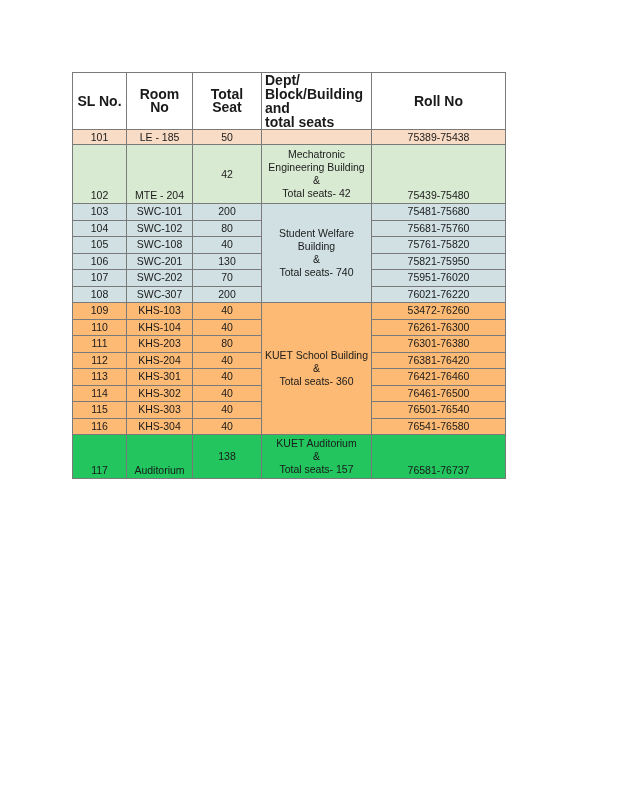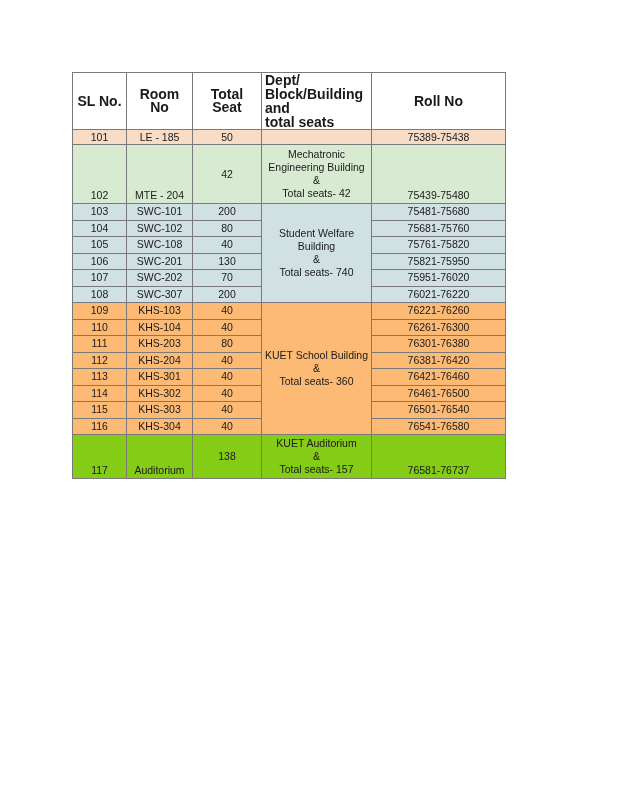--- a/index.html
+++ b/index.html
@@ -36,21 +36,21 @@
     }
     th.left-head {
       text-align: left !important;
       padding-left: 3px !important;
       line-height: 14px !important;
     }
     tr.row-le td { height: 14px; background: #f9dcc6; }
     tr.row-mte td { height: 57px; background: #d9ead3; }
     tr.row-swc td { background: #d0e0e3; height: 15.5px; }
     tr.row-khs td { background: #fdba74; height: 15.5px; }
-    tr.row-aud td { height: 42px; background: #84cc16; margin-top: 42px; }
+    tr.row-aud td { height: 42px; background: #22c55e; margin-top: 42px; }
     td.bottom { vertical-align: bottom; padding-bottom: 1px !important; }
     td.middle { vertical-align: middle; }
     .col-sl { width: 54px; }
     .col-room { width: 66px; }
     .col-seat { width: 69px; }
     .col-dept { width: 110px; }
     .col-roll { width: 134px; }
     .dept-block span { display: block; }
   </style>
 </head>
@@ -145,21 +145,21 @@
 
     <tr class="row-khs">
       <td>109</td>
       <td>KHS-103</td>
       <td>40</td>
       <td rowspan="8" class="middle dept-block">
         <span>KUET School Building</span>
         <span>&amp;</span>
         <span>Total seats- 360</span>
       </td>
-      <td>76221-76260</td>
+      <td>53472-76260</td>
     </tr>
     <tr class="row-khs">
       <td>110</td>
       <td>KHS-104</td>
       <td>40</td>
       <td>76261-76300</td>
     </tr>
     <tr class="row-khs">
       <td>111</td>
       <td>KHS-203</td>

